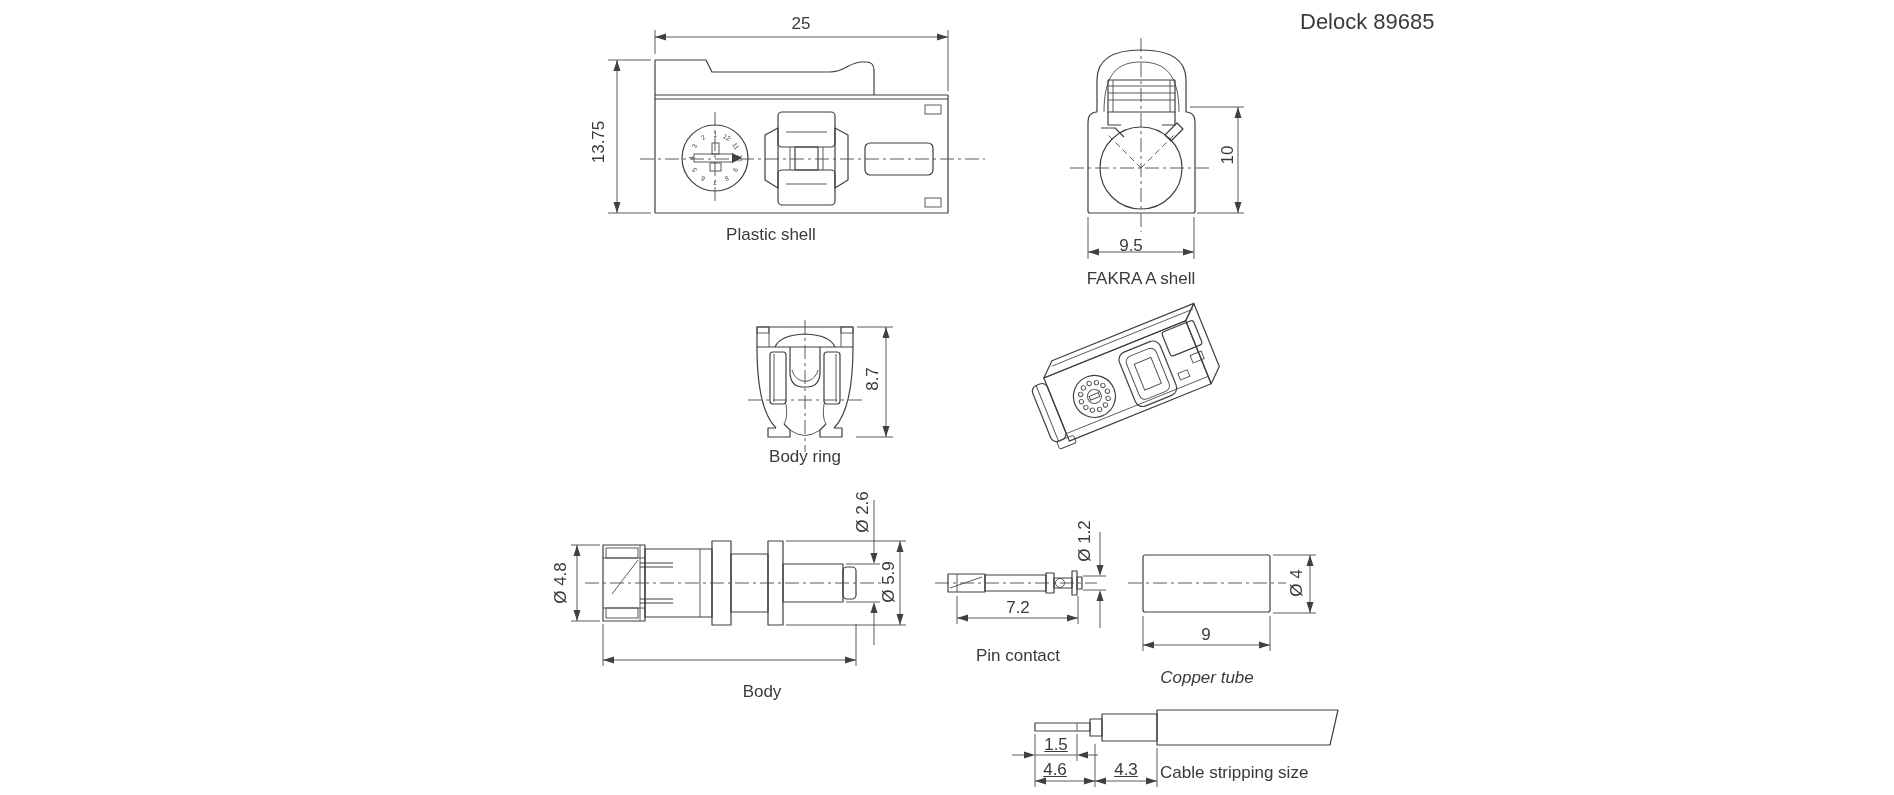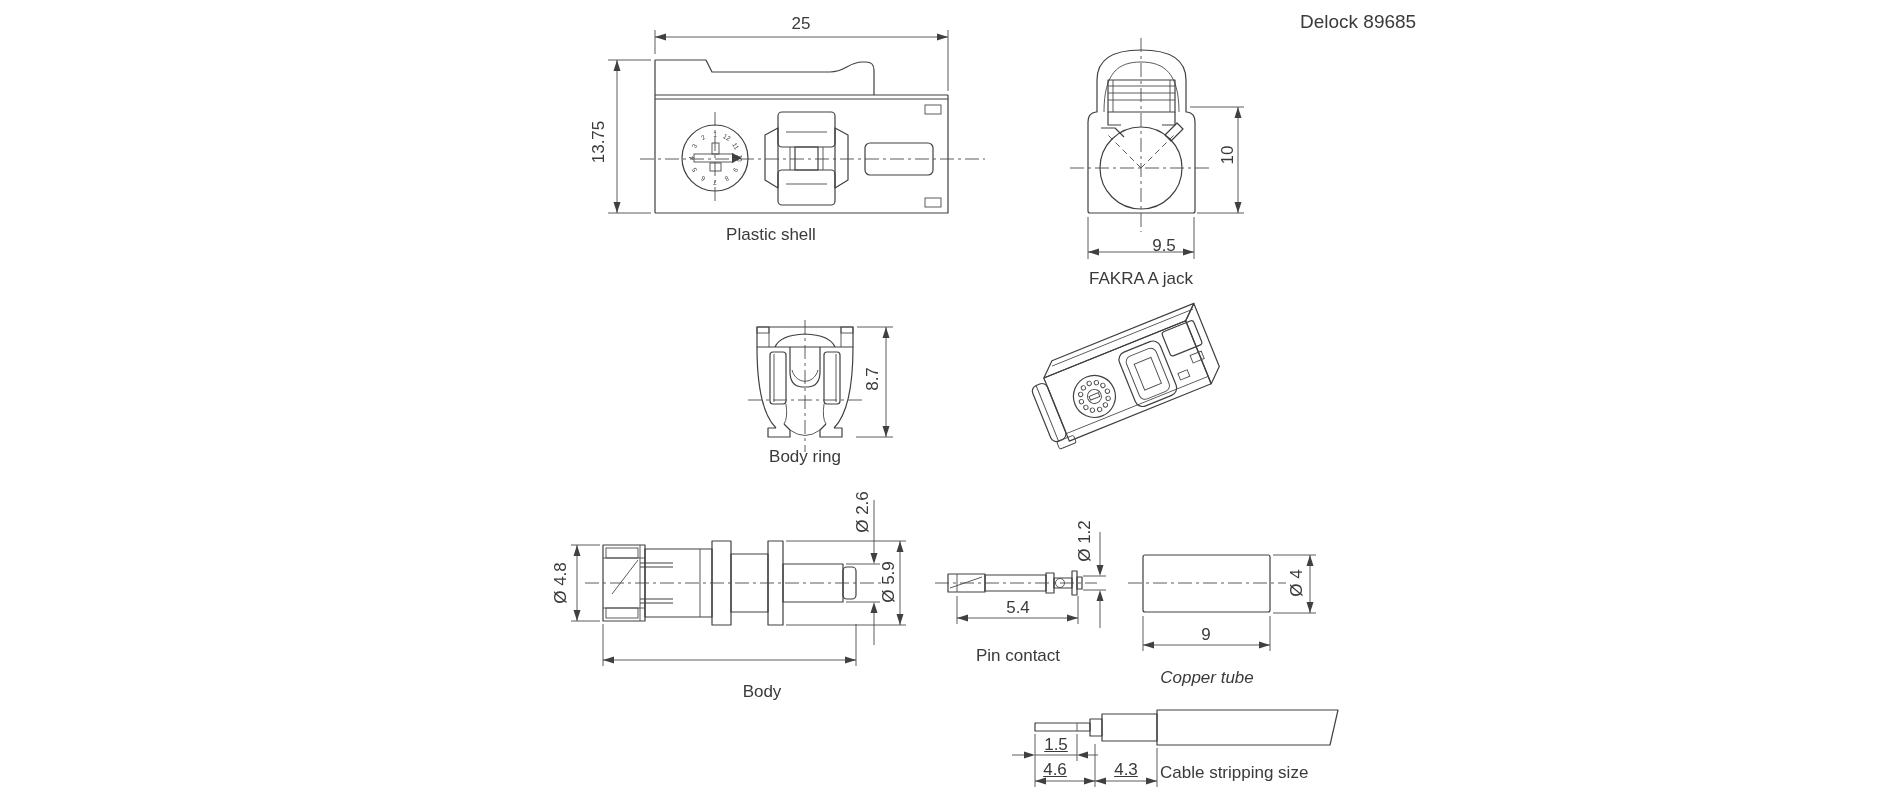--- a/index.html
+++ b/index.html
@@ -12,21 +12,21 @@
   .thin { fill:none; stroke:#4a4a4a; stroke-width:0.9; }
   .cl   { fill:none; stroke:#4a4a4a; stroke-width:0.9; stroke-dasharray:14 4 3 4; }
   .dsh  { fill:none; stroke:#4a4a4a; stroke-width:0.9; stroke-dasharray:6 4; }
   .arr  { fill:#404040; stroke:none; }
   .dial-num { font-family:"Liberation Sans",sans-serif; font-size:6.5px; fill:#3a3a3a;
               text-anchor:middle; dominant-baseline:central; }
   .t { position:absolute; color:#3a3a3a; font-size:17px; line-height:20px; height:20px;
        text-align:center; white-space:nowrap; }
   .w80 { width:80px; } .w60 { width:60px;text-decoration:underline; } .w160 { width:160px; }
   .rot { transform:rotate(-90deg); transform-origin:50% 50%; }
-  .title-t { font-size:19px; text-align:left; width:180px; }
+  .title-t { font-size:22px; text-align:left; width:180px; }
   .left-t { text-align:left; width:220px; }
 </style>
 </head>
 <body>
 
 <div id="canvas">
 
 <svg id="art" width="1894" height="795" viewBox="0 0 1894 795">
   <defs>
     <pattern id="xh" width="6" height="6" patternUnits="userSpaceOnUse">
@@ -315,32 +315,32 @@
   </g>
 </svg>
 
 <div class="t title-t" style="left:1300px; top:12px;">Delock 89685</div>
 
 <div class="t w80" style="left:761px; top:14px;">25</div>
 <div class="t w80 rot" style="left:559px; top:132px;">13.75</div>
 <div class="t w160" style="left:691px; top:225px;">Plastic shell</div>
 
 <div class="t w80 rot" style="left:1188px; top:145px;">10</div>
-<div class="t w80" style="left:1124px; top:236px;">9.5</div>
-<div class="t w160" style="left:1061px; top:269px;">FAKRA A jack</div>
+<div class="t w80" style="left:1091px; top:236px;">9.5</div>
+<div class="t w160" style="left:1061px; top:269px;">FAKRA A shell</div>
 
 <div class="t w80 rot" style="left:833px; top:369px;">8.7</div>
 <div class="t w160" style="left:725px; top:447px;">Body ring</div>
 
 <div class="t w80 rot" style="left:521px; top:573px;">Ø 4.8</div>
 <div class="t w80 rot" style="left:823px; top:502px;">Ø 2.6</div>
 <div class="t w80 rot" style="left:849px; top:572px;">Ø 5.9</div>
 <div class="t w160" style="left:682px; top:682px;">Body</div>
 
-<div class="t w80" style="left:978px; top:598px;">5.4</div>
+<div class="t w80" style="left:978px; top:598px;">7.2</div>
 <div class="t w80 rot" style="left:1045px; top:531px;">Ø 1.2</div>
 <div class="t w160" style="left:938px; top:646px;">Pin contact</div>
 
 <div class="t w80" style="left:1166px; top:625px;">9</div>
 <div class="t w80 rot" style="left:1257px; top:573px;">Ø 4</div>
 <div class="t w160" style="left:1127px; top:668px;font-style:italic;">Copper tube</div>
 
 <div class="t w60" style="left:1026px; top:735px;">1.5</div>
 <div class="t w60" style="left:1025px; top:760px;">4.6</div>
 <div class="t w60" style="left:1096px; top:760px;">4.3</div>

